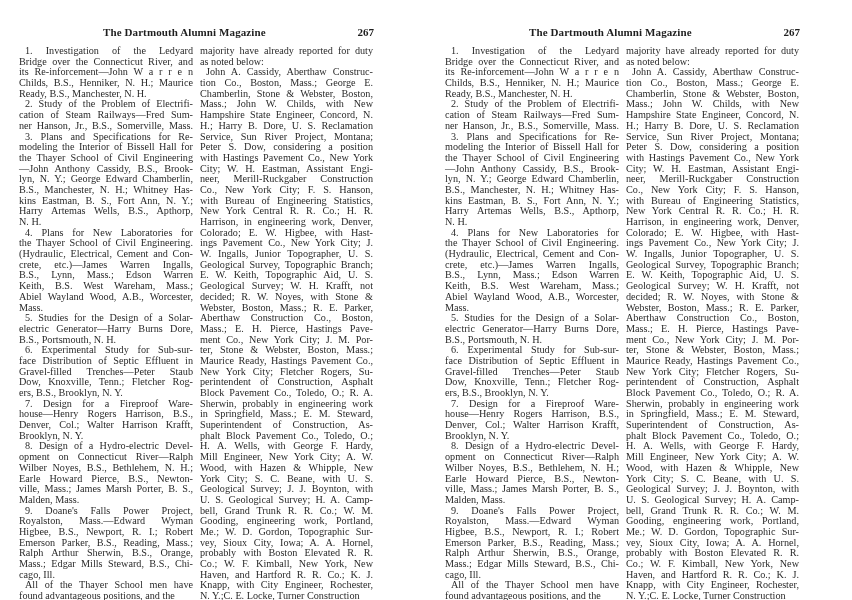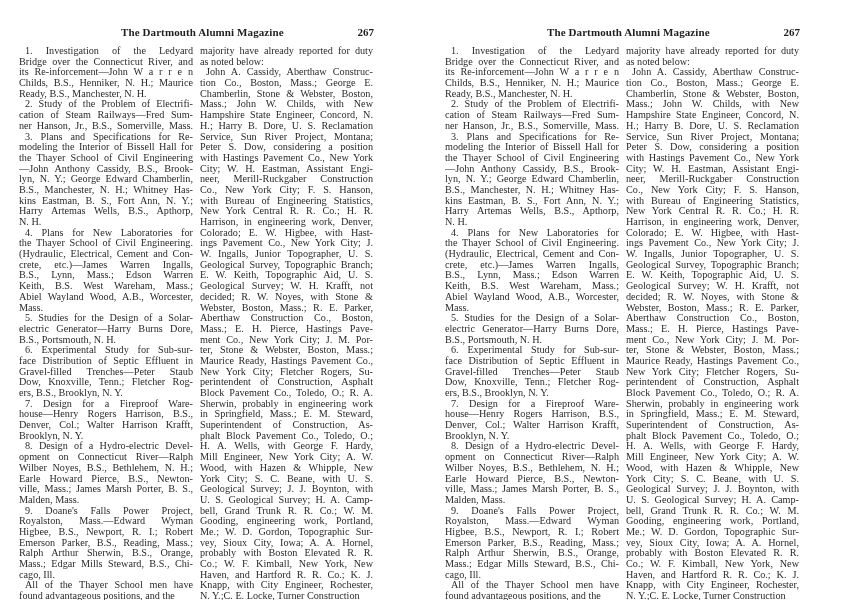--- a/index.html
+++ b/index.html
@@ -12,21 +12,21 @@
   }
   .page {
     position: absolute; top: 0; width: 426px; height: 600px;
   }
   .page.left { left: 0; }
   .page.right { left: 426px; }
   .header {
     position: absolute; top: 26px; left: 18px; width: 356px; height: 14px;
     font-weight: bold; font-size: 11px; color: #1e1e1e;
   }
-  .header .title { position: absolute; left: 103px; top: 0; letter-spacing: 0.1px; }
+  .header .title { position: absolute; left: 85px; top: 0; letter-spacing: 0.1px; }
   .header .pagenum { position: absolute; right: 0; top: 0; }
   .col {
     position: absolute; top: 46px; width: 174px;
     font-size: 10.2px; line-height: 10.7px;
   }
   .col.c1 { left: 19px; }
   .col.c2 { left: 200px; width: 173px; }
   .ln {
     display: block; white-space: nowrap; height: 10.7px;
     text-align: justify; text-align-last: justify;

